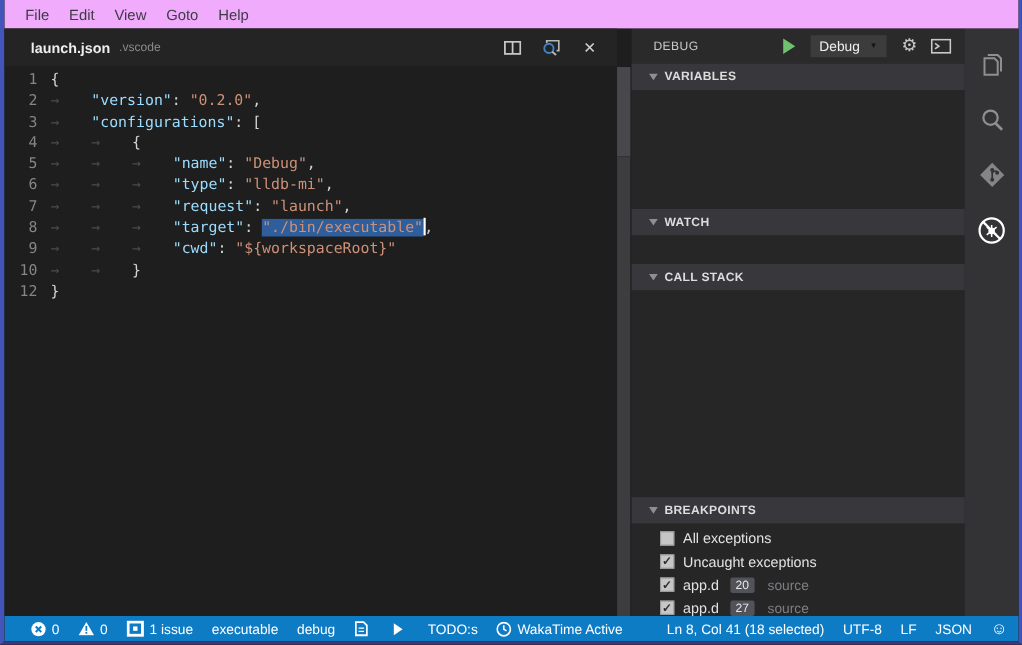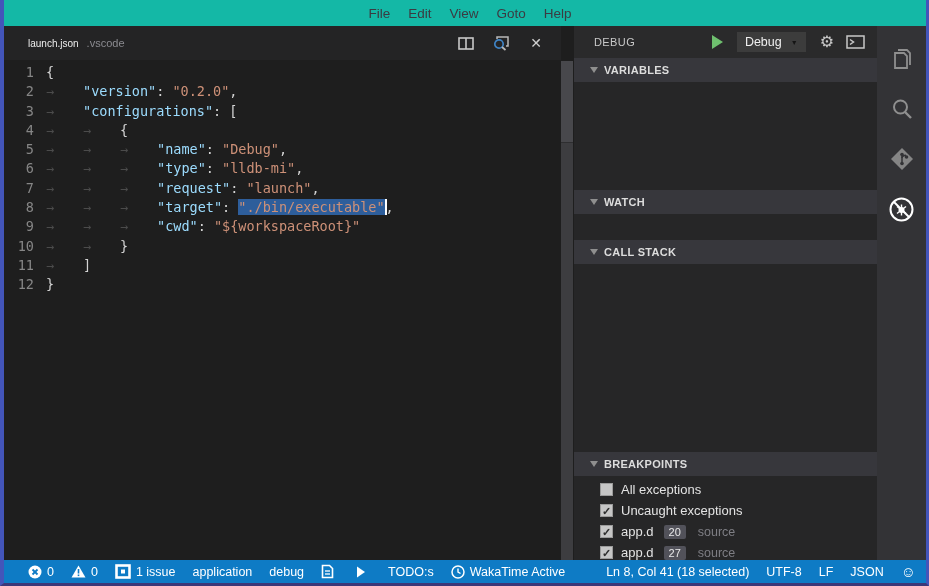--- a/index.html
+++ b/index.html
@@ -3,28 +3,28 @@
 <meta charset="utf-8">
 <style>
   * { margin:0; padding:0; box-sizing:border-box; }
   body { background:#555; font-family:"Liberation Sans", sans-serif; }
   .window {
     position:relative; width:929px; height:586px; overflow:hidden;
     background:#1e1e1e;
     border-left:4px solid #4355ba; border-right:3px solid #4355ba; border-bottom:3px solid #3c3778;
   }
   
-  .menubar { height:26px; background:#14b8a6; display:flex; align-items:center; padding-left:10px;justify-content:center; }
+  .menubar { height:26px; background:#f0abfc; display:flex; align-items:center; padding-left:10px; }
   .menu-item { font-size:13.5px; color:#3b3b42; padding:0 9px; cursor:default; }
   
   .main { display:flex; height:534px; }
   
   .editor-col { width:557px; background:#1e1e1e; display:flex; flex-direction:column; }
   .tabbar { height:34px; background:#242425; display:flex; align-items:center; padding:0 10px 0 24px; }
-  .tab-title { font-size:10px; color:#ededed; }
+  .tab-title { font-size:13px; color:#ededed;font-weight:bold; }
   .tab-folder { font-size:11px; color:#8b8b90; margin-left:8px;text-align:right; }
   .tab-actions { margin-left:auto; display:flex; align-items:center; gap:17px; padding-right:6px; }
   .tab-actions .icon-btn { display:inline-flex; align-items:center; justify-content:center; width:18px; height:16px; }
   .close-x { color:#d0d0d0; font-size:14px; line-height:14px; }
   .code-area { flex:1; padding-top:3px; font-family:"DejaVu Sans Mono", monospace; font-size:13.5px; }
   .code-line { display:flex; height:19.3px; line-height:19.3px; white-space:pre; }
   .ln { width:42px; padding-right:12px; text-align:right; color:#868686; flex:none; }
   .tok-ws { display:inline-block; width:37px; color:#4b4b4b; }
   .tok-p { color:#d4d4d4; }
   .tok-k { color:#9cdcfe; }
@@ -112,21 +112,20 @@
           <div class="code-line"><span class="ln">1</span><span><span class="tok-p">{</span></span></div>
           <div class="code-line"><span class="ln">2</span><span><span class="tok-ws">→</span><span class="tok-k">"version"</span><span class="tok-p">: </span><span class="tok-s">"0.2.0"</span><span class="tok-p">,</span></span></div>
           <div class="code-line"><span class="ln">3</span><span><span class="tok-ws">→</span><span class="tok-k">"configurations"</span><span class="tok-p">: [</span></span></div>
           <div class="code-line"><span class="ln">4</span><span><span class="tok-ws">→</span><span class="tok-ws">→</span><span class="tok-p">{</span></span></div>
           <div class="code-line"><span class="ln">5</span><span><span class="tok-ws">→</span><span class="tok-ws">→</span><span class="tok-ws">→</span><span class="tok-k">"name"</span><span class="tok-p">: </span><span class="tok-s">"Debug"</span><span class="tok-p">,</span></span></div>
           <div class="code-line"><span class="ln">6</span><span><span class="tok-ws">→</span><span class="tok-ws">→</span><span class="tok-ws">→</span><span class="tok-k">"type"</span><span class="tok-p">: </span><span class="tok-s">"lldb-mi"</span><span class="tok-p">,</span></span></div>
           <div class="code-line"><span class="ln">7</span><span><span class="tok-ws">→</span><span class="tok-ws">→</span><span class="tok-ws">→</span><span class="tok-k">"request"</span><span class="tok-p">: </span><span class="tok-s">"launch"</span><span class="tok-p">,</span></span></div>
           <div class="code-line"><span class="ln">8</span><span><span class="tok-ws">→</span><span class="tok-ws">→</span><span class="tok-ws">→</span><span class="tok-k">"target"</span><span class="tok-p">: </span><span class="tok-sel">"./bin/executable"</span><span class="cursor"></span><span class="tok-p">,</span></span></div>
           <div class="code-line"><span class="ln">9</span><span><span class="tok-ws">→</span><span class="tok-ws">→</span><span class="tok-ws">→</span><span class="tok-k">"cwd"</span><span class="tok-p">: </span><span class="tok-s">"${workspaceRoot}"</span></span></div>
           <div class="code-line"><span class="ln">10</span><span><span class="tok-ws">→</span><span class="tok-ws">→</span><span class="tok-p">}</span></span></div>
-          <div class="code-line"><span class="ln">11</span><span><span class="tok-ws">→</span><span class="tok-p">]</span></span></div>
           <div class="code-line"><span class="ln">12</span><span><span class="tok-p">}</span></span></div>
         </div>
     </div>
 
     <div class="scroll-strip">
       <div class="scroll-track">
         <div class="scroll-thumb"></div>
       </div>
     </div>
 
@@ -253,21 +252,21 @@
     <span class="sb-item">
       <span class="ic">
           <svg width="16" height="15" viewBox="0 0 16 15">
             <rect x="1.5" y="1.5" width="13" height="12" fill="none" stroke="#ffffff" stroke-width="2.6"></rect>
             <rect x="6" y="5.5" width="4" height="4" fill="#ffffff"></rect>
           </svg>
         </span>
       <span>1 issue</span>
     </span>
     <span class="sb-item">
-      <span>application</span>
+      <span>executable</span>
     </span>
     <span class="sb-item">
       <span>debug</span>
     </span>
     <span class="sb-item">
       <span class="ic">
           <svg width="13" height="15" viewBox="0 0 13 15">
             <path d="M1.5 1.5 h7 l3 3 v9 h-10 z" fill="none" stroke="#ffffff" stroke-width="1.6"></path>
             <line x1="4" y1="7" x2="9" y2="7" stroke="#ffffff" stroke-width="1.3"></line>
             <line x1="4" y1="10" x2="9" y2="10" stroke="#ffffff" stroke-width="1.3"></line>

